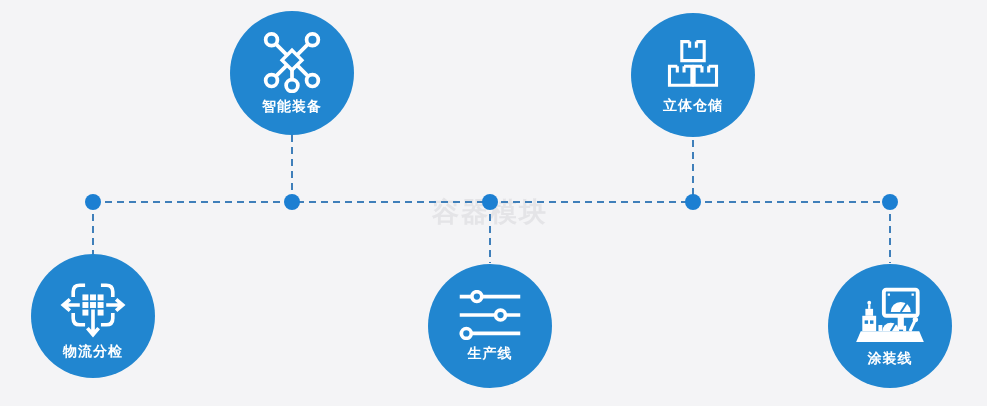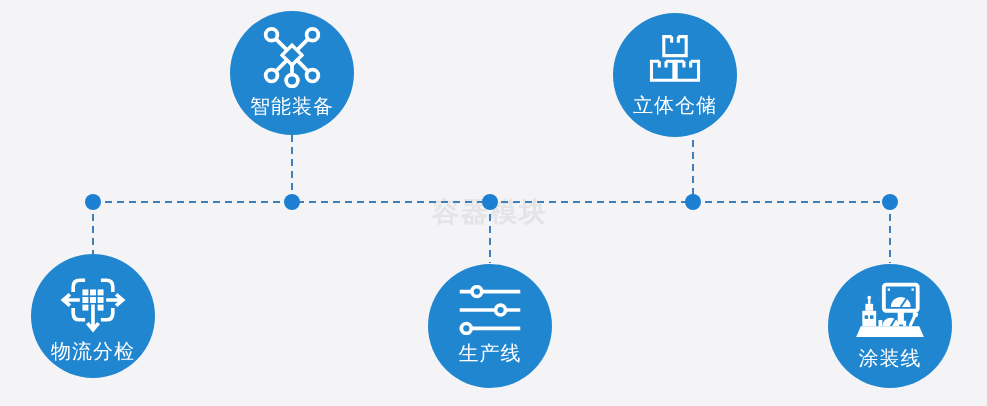--- a/index.html
+++ b/index.html
@@ -19,25 +19,25 @@
   .connectors{position:absolute;left:0;top:0;z-index:2;}
   .dashline{stroke:var(--dash);stroke-width:2;stroke-dasharray:7 5;fill:none;}
   .jdot{fill:var(--dot);}
   .node{
     position:absolute;width:124px;height:124px;border-radius:50%;
     background:var(--circle);display:flex;flex-direction:column;
     align-items:center;justify-content:center;z-index:3;
   }
   .node .icon{color:var(--icon);line-height:0;}
   .node .label{
-    color:var(--label);font-size:20px;font-weight:400;margin-top:5px;
+    color:var(--label);font-size:14px;font-weight:700;margin-top:5px;
     letter-spacing:1px;white-space:nowrap;
   }
   .pos-top-left{left:230px;top:11px;}
-  .pos-top-right{left:613px;top:13px;}
+  .pos-top-right{left:631px;top:13px;}
   .pos-bottom-left{left:31px;top:254px;}
   .pos-bottom-center{left:428px;top:264px;}
   .pos-bottom-right{left:828px;top:264px;}
 </style>
 </head>
 <body>
 
 <div class="canvas">
 
   <div class="watermark">容器模块</div>

